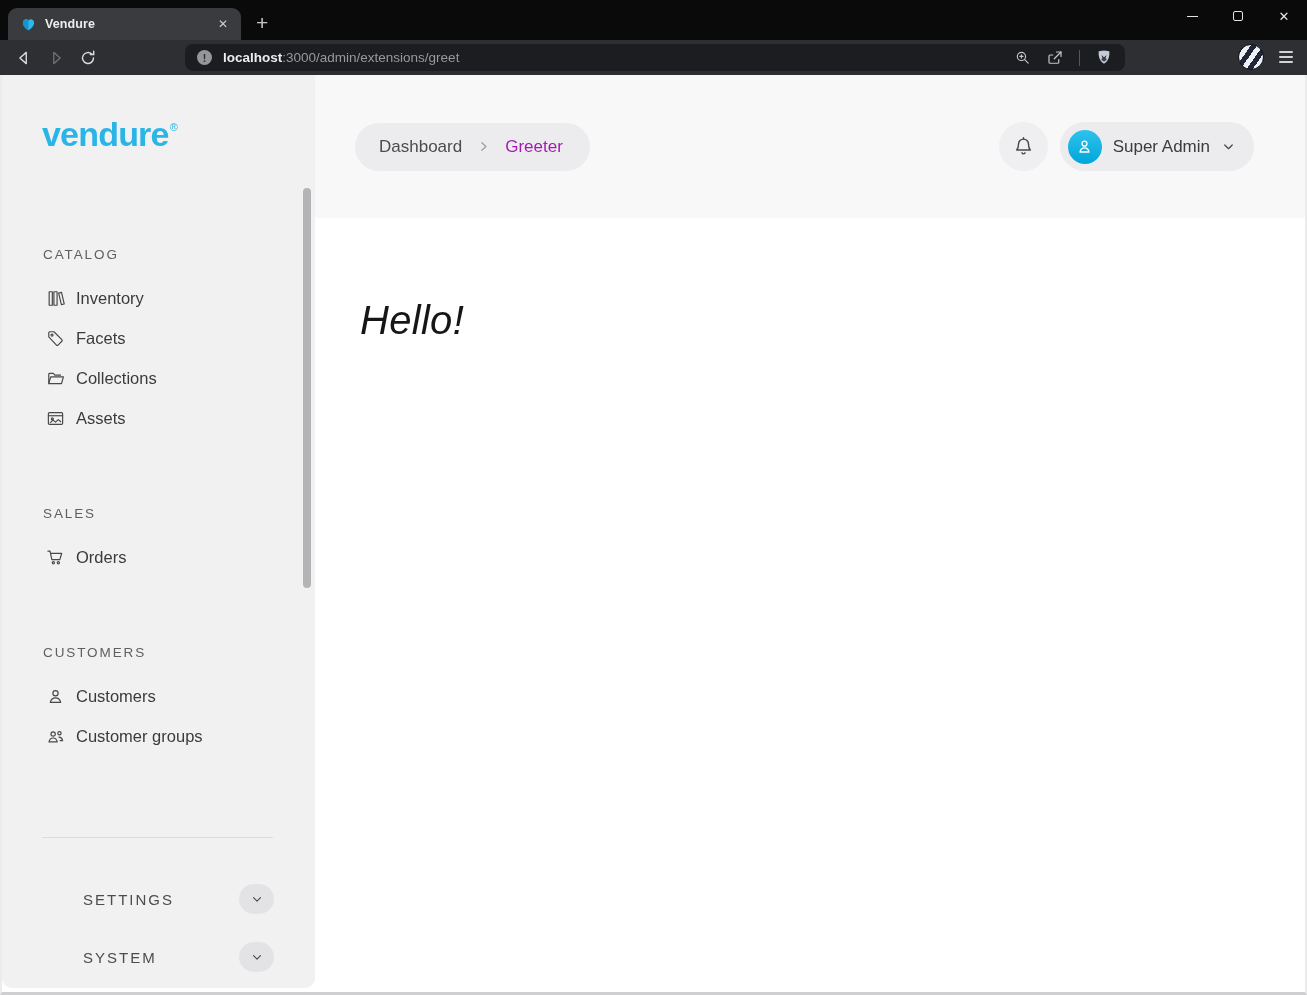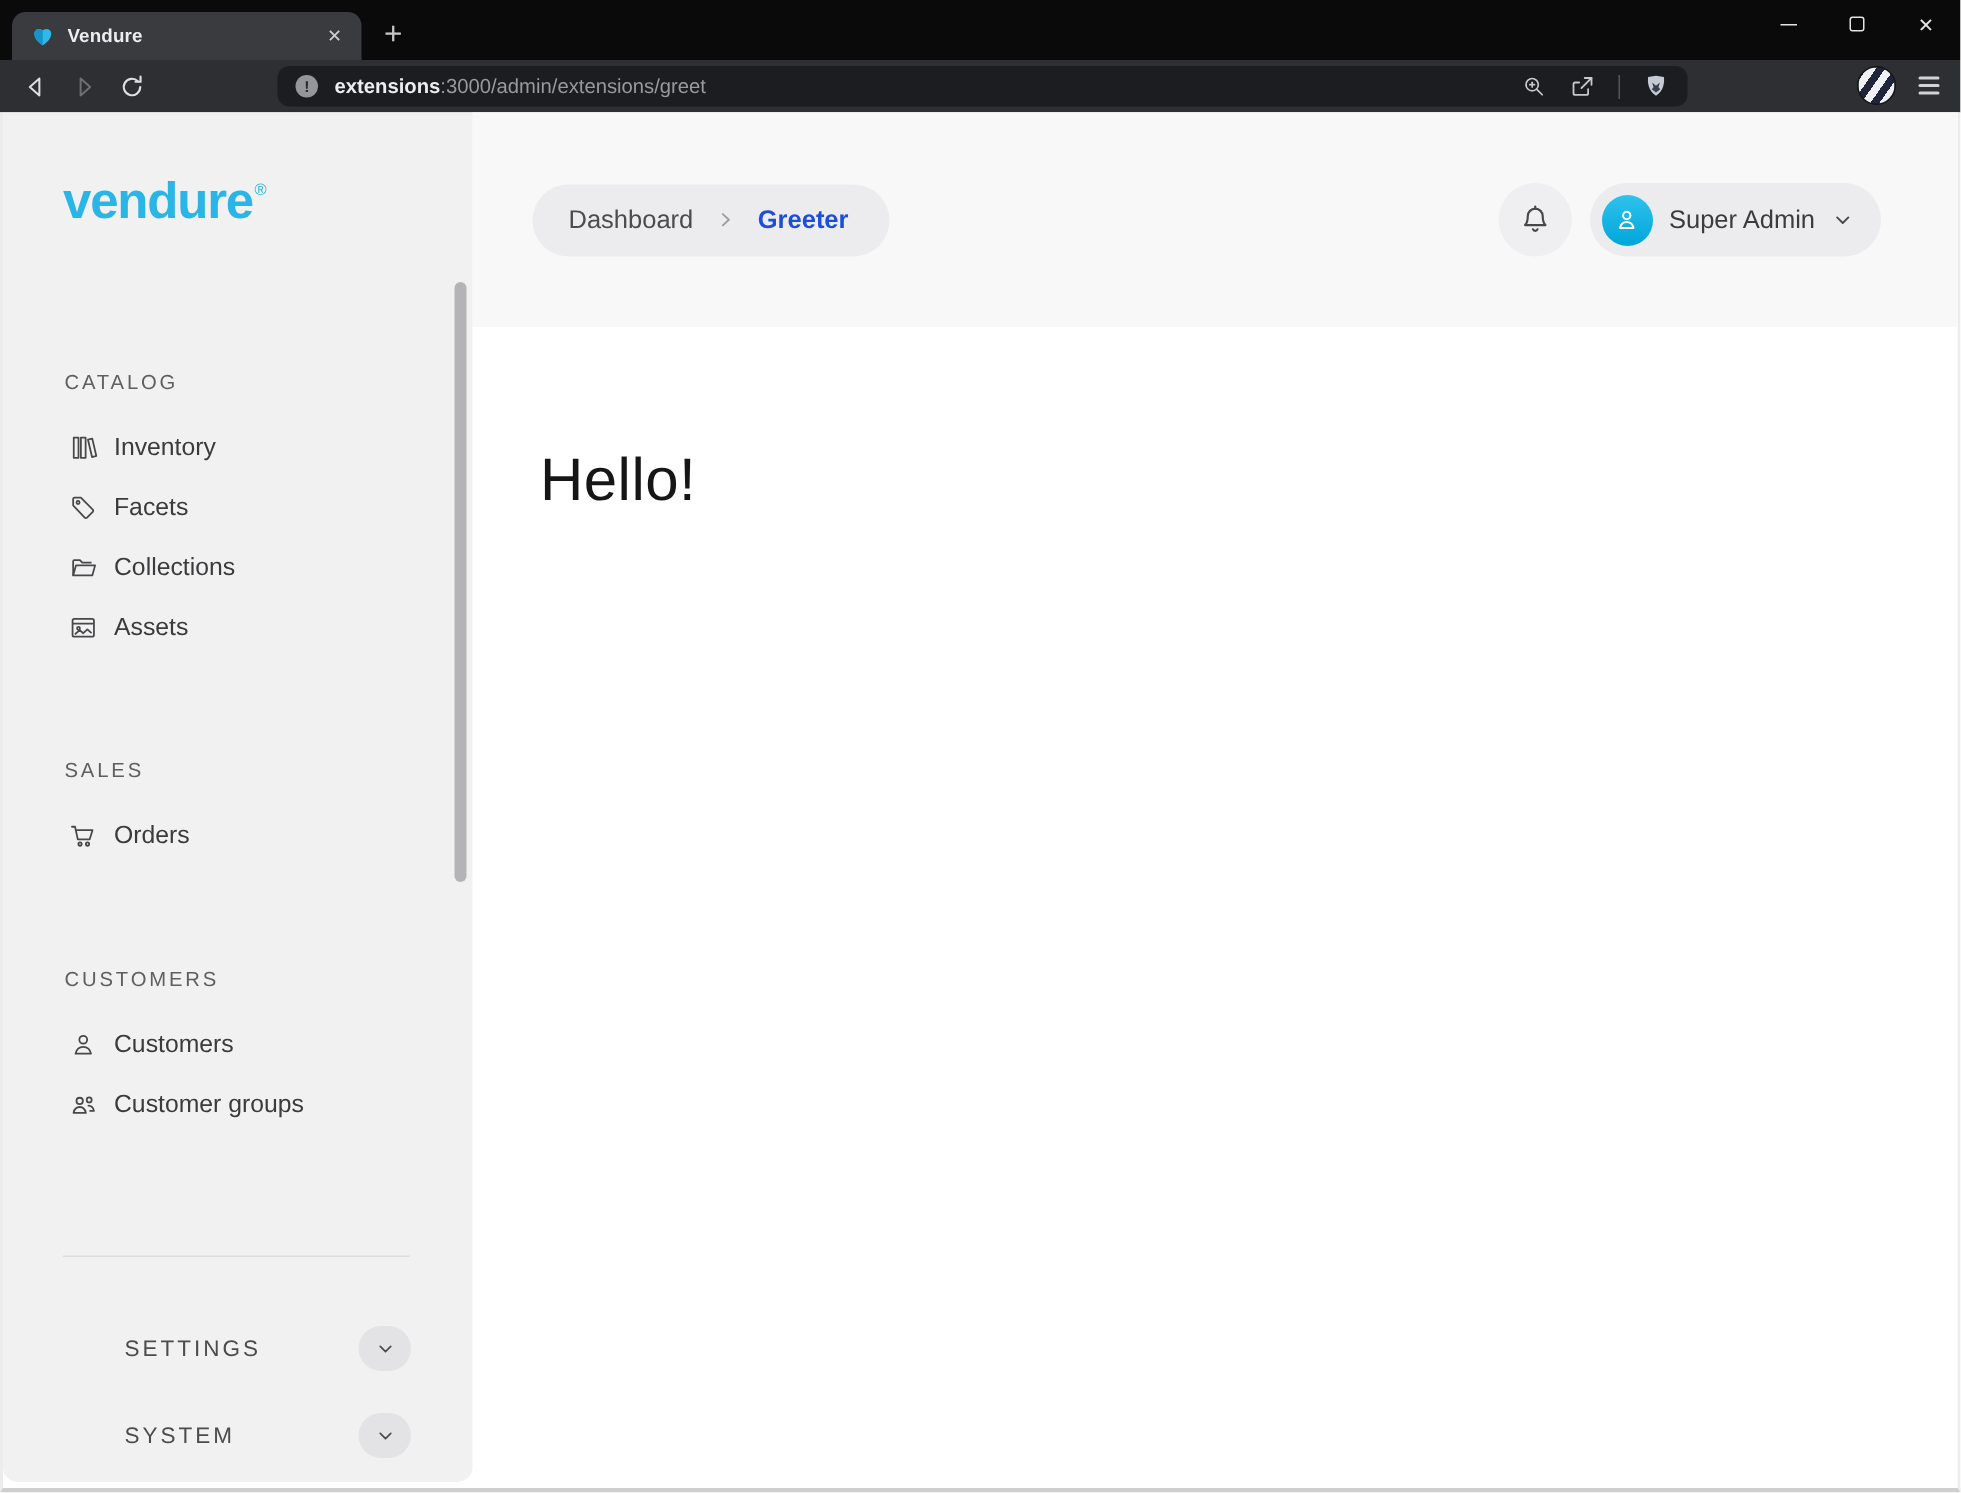--- a/index.html
+++ b/index.html
@@ -72,31 +72,31 @@
   .sb-thumb { position:absolute; top:113px; right:4px; width:8px; height:400px; border-radius:4px; background:#b4b4b6; cursor:grab; }
 
   
   .main { flex:1; display:flex; flex-direction:column; background:#fff; min-width:0;gap:44px; }
   .main-header { height:143px; background:#f8f8f9; display:flex; align-items:center;
                  padding:0 51px 0 40px; flex:none; }
   .breadcrumb { height:48px; border-radius:24px; background:#ececee; display:flex; align-items:center;
                 gap:15px; padding:0 27px 0 24px; }
   .crumb-root { font-size:17px; color:#4c4c4e; cursor:pointer; }
   .crumb-sep { color:#9c9c9e; display:flex; }
-  .crumb-current { font-size:17px; color:#1d4ed8; font-weight:700; }
+  .crumb-current { font-size:17px; color:#a21caf; font-weight:400; }
   .header-actions { margin-left:auto; display:flex; align-items:center; gap:12px; }
   .bell-btn { width:49px; height:49px; border-radius:50%; background:#efeff1; display:flex;
               align-items:center; justify-content:center; color:#48484a; cursor:pointer; }
   .user-pill { height:49px; border-radius:25px; background:#ececee; display:flex; align-items:center;
                gap:11px; padding:0 18px 0 8px; cursor:pointer; }
   .user-avatar { width:34px; height:34px; border-radius:50%; color:#fff;
                  background:linear-gradient(180deg,#2fc2ec,#00a6d9); display:flex; align-items:center; justify-content:center; }
   .user-name { font-size:17px; color:#3c3c3e; }
   .user-caret { color:#48484a; display:flex; }
-  .content { padding:36px 45px; }
+  .content { padding:36px 45px;font-style:italic; }
   .hello { margin:0; font-size:40px; font-weight:400; color:#161617; letter-spacing:.3px; }
 </style>
 </head>
 <body>
 
 <div class="window">
 
   <div class="titlebar">
     <div class="tab">
       <svg class="tab-favicon" viewBox="0 0 24 24">
@@ -131,21 +131,21 @@
     </span>
     <span class="nav-btn nav-reload">
       <svg width="18" height="18" viewBox="0 0 24 24" fill="none" stroke="currentColor" stroke-width="1.9" stroke-linecap="round">
           <path d="M19.3 12a7.3 7.3 0 1 1-2.1-5.1"></path>
           <polyline points="19.6,2.8 19.6,7.3 15.1,7.3"></polyline>
         </svg>
     </span>
 
     <div class="urlbar">
       <span class="info-badge">!</span>
-      <span class="url-text"><span class="url-host">extensions</span><span>:3000/admin/extensions/greet</span></span>
+      <span class="url-text"><span class="url-host">localhost</span><span>:3000/admin/extensions/greet</span></span>
       <span class="urlbar-icons">
         <svg width="17" height="17" viewBox="0 0 24 24" fill="none" stroke="currentColor" stroke-width="1.6" stroke-linecap="round">
             <circle cx="10.5" cy="10.5" r="5.8"></circle>
             <line x1="15.1" y1="15.1" x2="20" y2="20"></line>
             <line x1="10.5" y1="8.3" x2="10.5" y2="12.7"></line>
             <line x1="8.3" y1="10.5" x2="12.7" y2="10.5"></line>
           </svg>
         <svg width="18" height="18" viewBox="0 0 24 24" fill="none" stroke="currentColor" stroke-width="1.6" stroke-linecap="round" stroke-linejoin="round">
             <path d="M9 8H5.5A1.5 1.5 0 0 0 4 9.5v8A1.5 1.5 0 0 0 5.5 19h10a1.5 1.5 0 0 0 1.5-1.5V14"></path>
             <path d="M11 13l9-9"></path>

